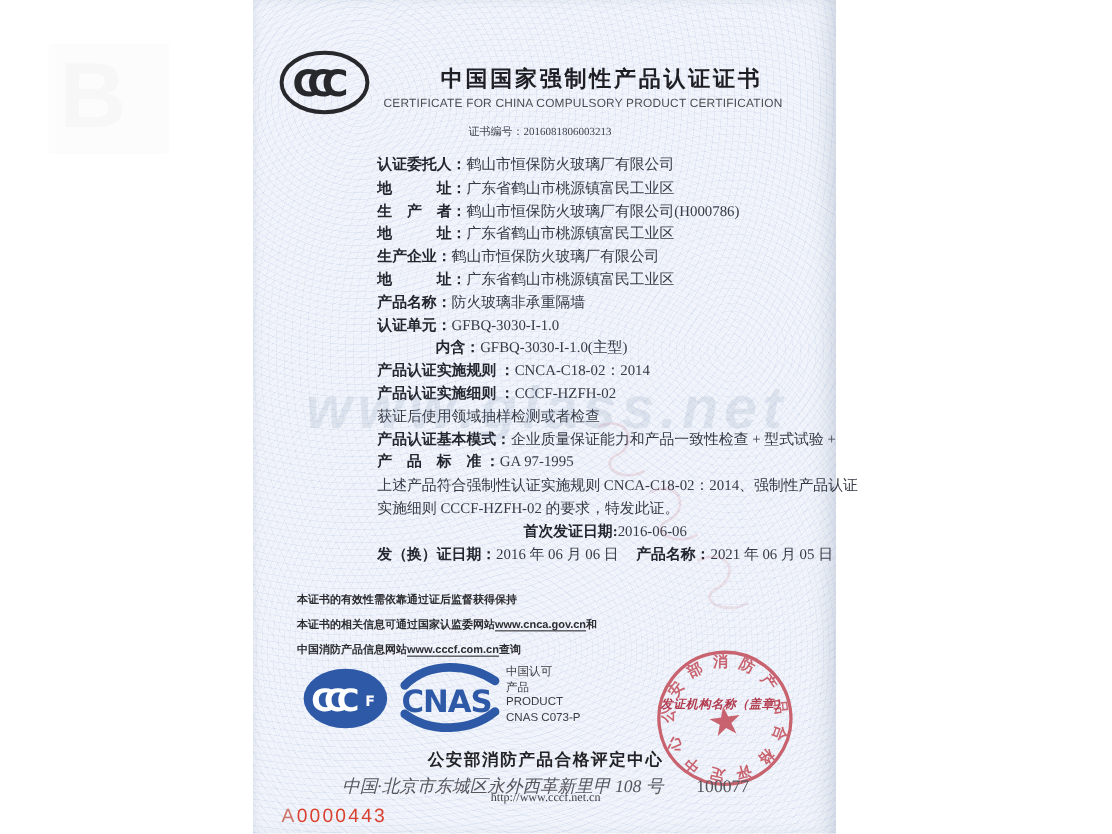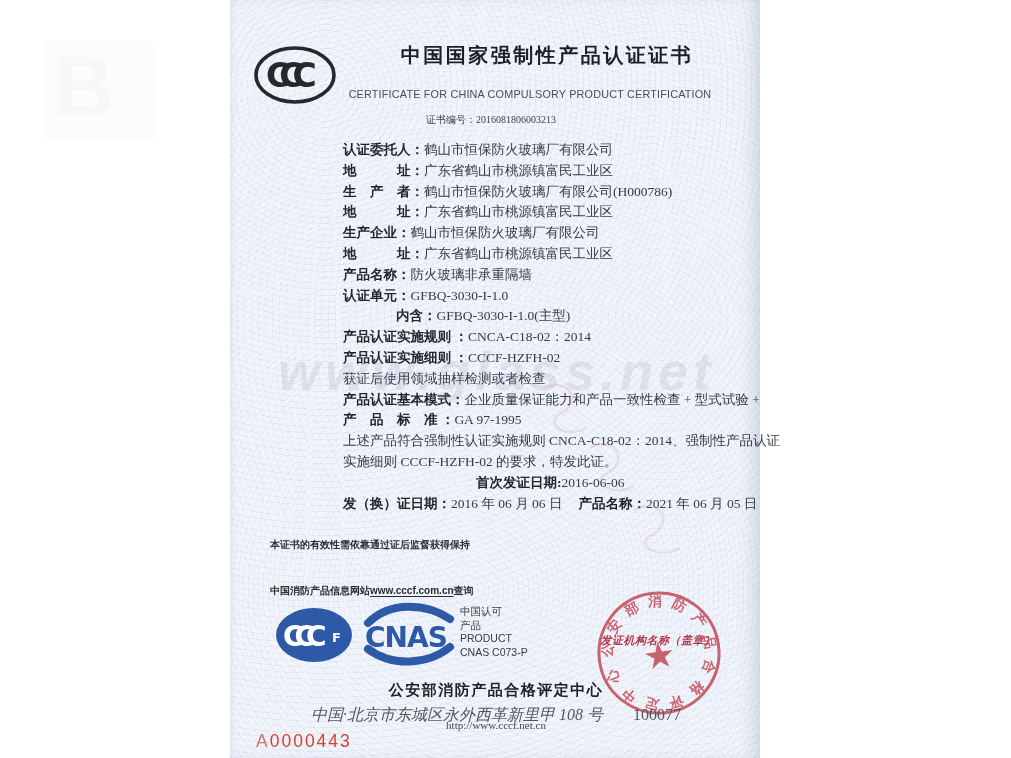--- a/index.html
+++ b/index.html
@@ -19,21 +19,21 @@
   .paper::before{content:"";position:absolute;inset:0;pointer-events:none;
     background-image:
       repeating-radial-gradient(circle at 18% 12%, rgba(110,140,200,0.10) 0 0.8px, transparent 0.8px 6px),
       repeating-radial-gradient(circle at 82% 42%, rgba(110,140,200,0.08) 0 0.8px, transparent 0.8px 7px),
       repeating-radial-gradient(circle at 45% 78%, rgba(110,140,200,0.08) 0 0.8px, transparent 0.8px 5px);}
 
   .abs{position:absolute;}
 
   
   .ccc-logo{left:22px;top:44px;width:86px;height:62px;}
-  .cert-title{left:110px;right:6px;top:42px;text-align:center;font-family:"Liberation Sans",sans-serif;
+  .cert-title{left:110px;right:6px;top:58px;text-align:center;font-family:"Liberation Sans",sans-serif;
       font-size:20px;font-weight:bold;color:#1e1f24;letter-spacing:2.5px;white-space:nowrap;}
   .cert-subtitle{left:70px;right:0;top:88px;text-align:center;font-family:"Liberation Sans",sans-serif;
       font-size:10.8px;color:#4c4d52;letter-spacing:0.2px;white-space:nowrap;}
   .cert-no{left:196px;top:113px;font-size:10px;color:#3c3f4b;white-space:nowrap;}
 
   
   .rows{left:72px;top:140px;width:452px;font-size:13.5px;color:#363a46;}
   .row{height:20.8px;line-height:20.8px;white-space:nowrap;margin-left:41px;}
   .row .lab{font-weight:bold;color:#24262e;}
   .row.indent{padding-left:53px;}
@@ -122,20 +122,23 @@
       <div class="row"><span class="lab">产　品　标　准 ：</span><span>GA 97-1995</span></div>
       <div class="row"><span>上述产品符合强制性认证实施规则 CNCA-C18-02：2014、强制性产品认证</span></div>
       <div class="row"><span>实施细则 CCCF-HZFH-02 的要求，特发此证。</span></div>
       <div class="row first"><span class="lab">首次发证日期:</span><span>2016-06-06</span></div>
       <div class="row">
         <span class="lab">发（换）证日期：</span><span>2016 年 06 月 06 日</span><span class="gap"></span><span class="lab">产品名称：</span><span>2021 年 06 月 05 日</span>
       </div>
     </div>
 
     <div class="abs note n1">本证书的有效性需依靠通过证后监督获得保持</div>
+    <div class="abs note n2">
+      <span>本证书的相关信息可通过国家认监委网站</span><span class="ulink">www.cnca.gov.cn</span><span>和</span>
+    </div>
     <div class="abs note n3">
       <span>中国消防产品信息网站</span><span class="ulink">www.cccf.com.cn</span><span>查询</span>
     </div>
 
     <svg class="abs cccf-logo" viewBox="0 0 80 58">
       <ellipse cx="40" cy="29" rx="38" ry="27" fill="#2d59a7"></ellipse>
       <text x="9" y="40" font-family="DejaVu Sans, sans-serif" font-size="28" font-weight="bold" fill="#ffffff" letter-spacing="-9">CCC</text>
       <text x="58" y="36" font-family="DejaVu Sans, sans-serif" font-size="13" font-weight="bold" fill="#ffffff">F</text>
     </svg>
     <svg class="abs cnas-logo" viewBox="0 0 96 70">

